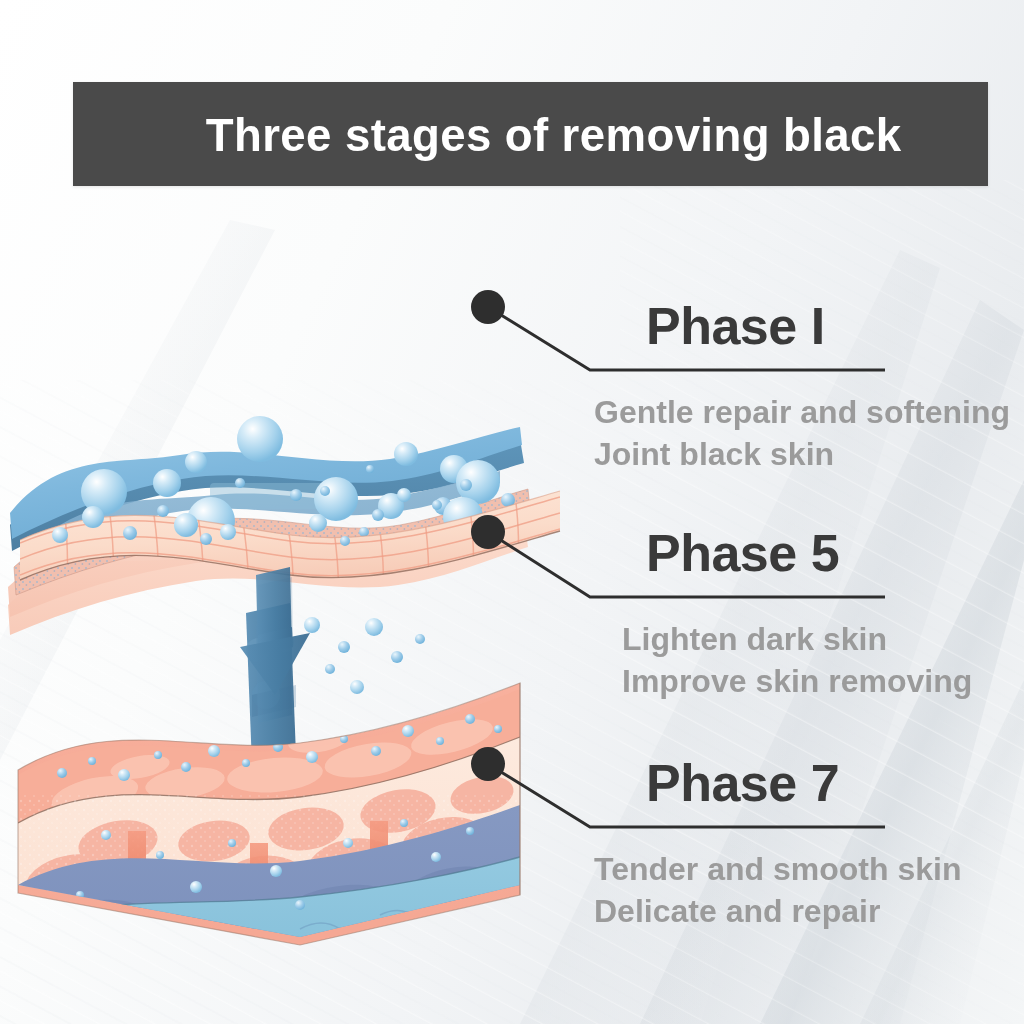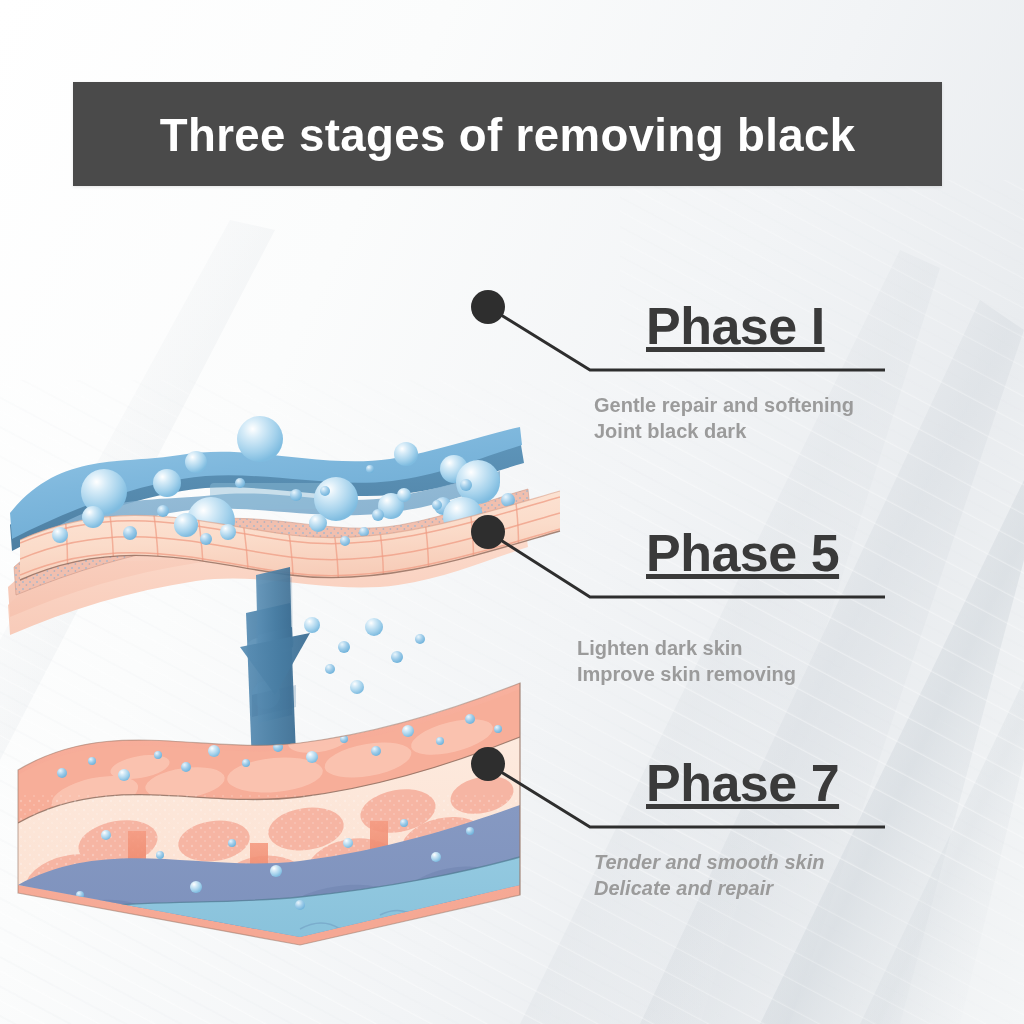--- a/index.html
+++ b/index.html
@@ -16,36 +16,37 @@
       linear-gradient(115deg,#ffffff 0%,#fbfcfc 30%,#f2f4f6 58%,#e9ecef 78%,#f4f6f7 100%);
   }
   .bg-streaks{position:absolute;inset:0;}
   .bg-hatch{position:absolute;inset:0;opacity:.55;}
 
   
   .title-bar{
     position:absolute;left:73px;top:82px;width:869px;height:104px;
     background:#4a4a4a;display:flex;align-items:center;justify-content:center;
     box-shadow:0 1px 3px rgba(0,0,0,.10);
+    padding-left:46px;
   }
   .title-text{
     color:#ffffff;font-size:47px;font-weight:bold;letter-spacing:.4px;
     font-family:"Liberation Sans","DejaVu Sans",sans-serif;white-space:nowrap;
     transform:scaleX(.97);
   }
 
   
   .phase{position:absolute;}
   .phase-title{
     font-size:52px;font-weight:bold;color:#3a3a3a;line-height:1;
-    letter-spacing:-.5px;white-space:nowrap;text-decoration:underline;
+    letter-spacing:-.5px;white-space:nowrap;
   }
   .phase-sub{margin-top:20px;}
   .phase-sub div{
-    font-size:20px;font-weight:bold;color:#9b9b9b;line-height:1.3;white-space:nowrap;
+    font-size:32px;font-weight:bold;color:#9b9b9b;line-height:1.3;white-space:nowrap;
   }
 
   #phase1{left:646px;top:300px;}
   #phase2{left:646px;top:527px;}
   #phase3{left:646px;top:757px;}
 
   
   .leaders{position:absolute;inset:0;pointer-events:none;}
 
   
@@ -499,29 +500,29 @@
   <div class="phase" id="phase2">
     <div class="phase-title">Phase 5</div>
   </div>
   <div class="phase" id="phase3">
     <div class="phase-title">Phase 7</div>
   </div>
 
   <div style="position:absolute;left:594px;top:392px;">
     <div class="phase-sub" style="margin:0;">
       <div>Gentle repair and softening</div>
-      <div>Joint black dark</div>
+      <div>Joint black skin</div>
     </div>
   </div>
-  <div style="position:absolute;left:577px;top:619px;margin-top:16px;">
+  <div style="position:absolute;left:622px;top:619px;">
     <div class="phase-sub" style="margin:0;">
       <div>Lighten dark skin</div>
       <div>Improve skin removing</div>
     </div>
   </div>
-  <div style="position:absolute;left:594px;top:849px;font-style:italic;">
+  <div style="position:absolute;left:594px;top:849px;">
     <div class="phase-sub" style="margin:0;">
       <div>Tender and smooth skin</div>
       <div>Delicate and repair</div>
     </div>
   </div>
 
 </div>
 
 </body></html>

